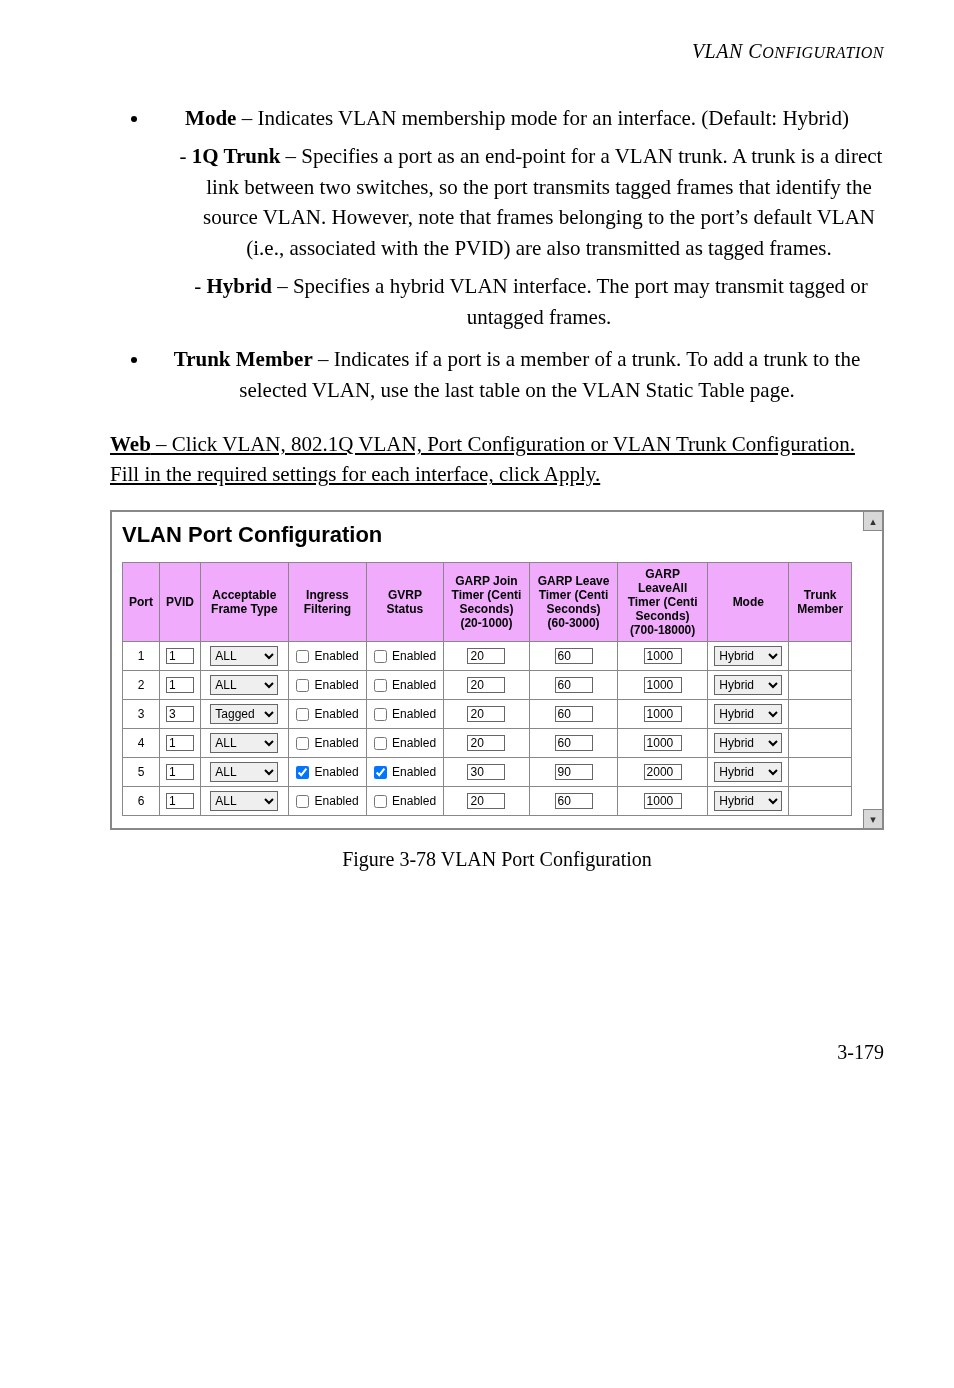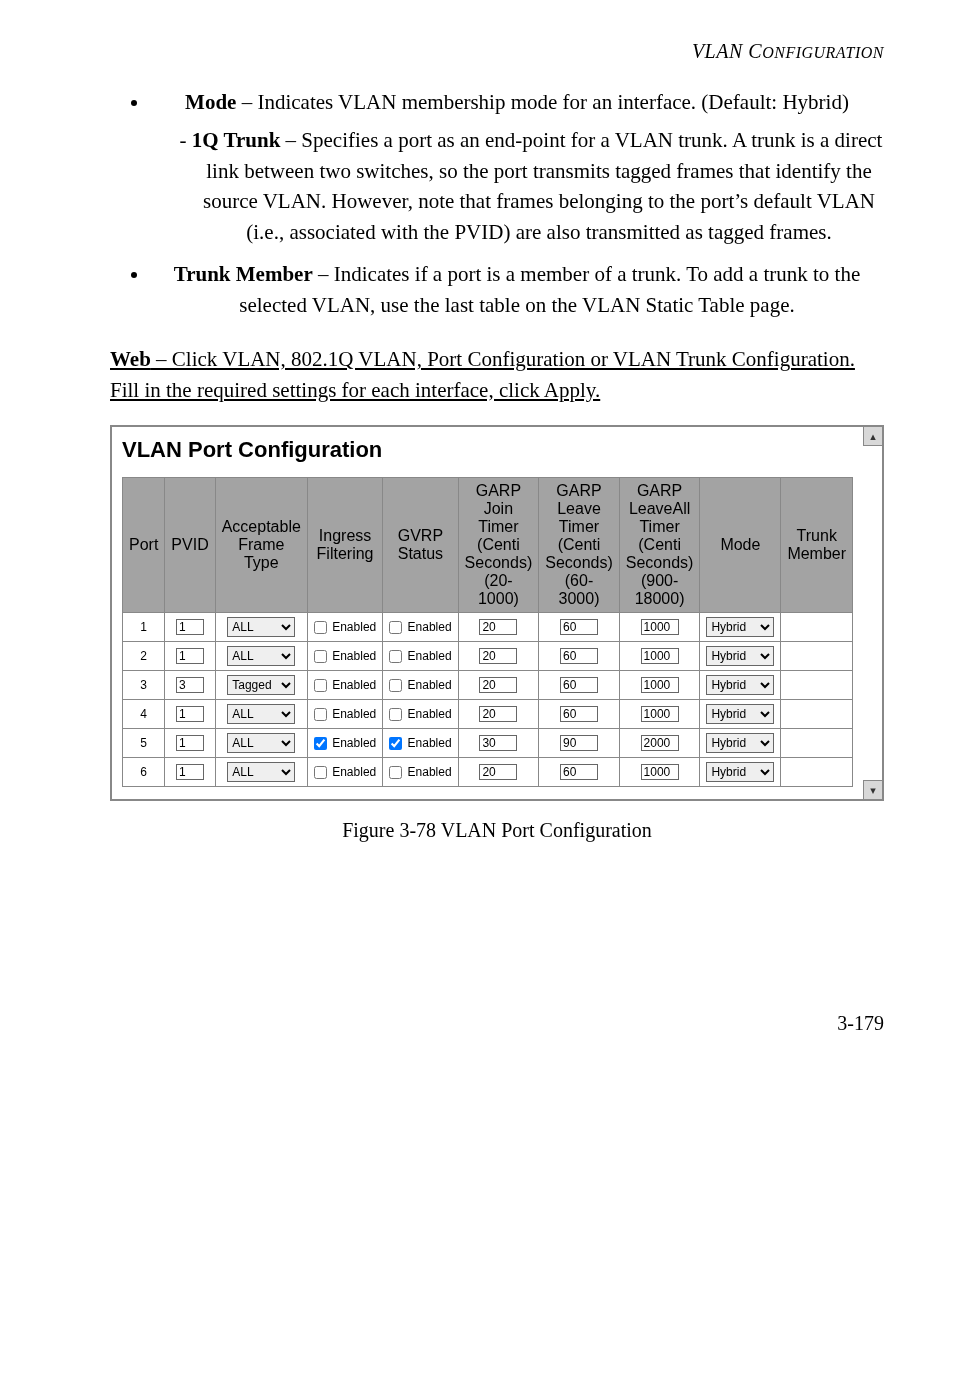--- a/index.html
+++ b/index.html
@@ -12,21 +12,21 @@
   }
   .page {
     padding: 40px 70px 40px 110px;
     box-sizing: border-box;
   }
   .running-header {
     text-align: right;
     font-style: italic;
     font-size: 20px;
     letter-spacing: 0.5px;
-    margin-bottom: 24px;
+    margin-bottom: 40px;
     font-family: Garamond, Georgia, serif;
   }
   .running-header .sc {
     font-variant: small-caps;
     font-style: italic;
     font-size: 16px;
   }
   ul.top {
     list-style: disc;
     padding-left: 40px;
@@ -103,23 +103,23 @@
     font-size: 12px;
     font-family: Arial, Helvetica, sans-serif;
   }
   table.cfg th, table.cfg td {
     border: 1px solid #888;
     padding: 4px 6px;
     text-align: center;
     vertical-align: middle;
   }
   table.cfg th {
-    font-weight: normal;
-    font-size: 16px;
-    background: #a3a3a3;
+    font-weight: bold;
+    font-size: 12px;
+    background: #f0abfc;
   }
   .txt {
     width: 38px;
     height: 16px;
     font-size: 12px;
     font-family: Arial, sans-serif;
     padding: 1px 2px;
     box-sizing: border-box;
     border: 1px solid #666;
     background: #fff;
@@ -161,20 +161,23 @@
   <div class="running-header">
     <span>VLAN C</span><span class="sc">ONFIGURATION</span>
   </div>
 
   <ul class="top">
     <li>
       <span class="bold">Mode</span><span> – Indicates VLAN membership mode for an interface. (Default: Hybrid)</span>
       <ul class="sub">
         <li>
           <span class="bold">1Q Trunk</span><span> – Specifies a port as an end-point for a VLAN trunk. A trunk is a direct link between two switches, so the port transmits tagged frames that identify the source VLAN. However, note that frames belonging to the port’s default VLAN (i.e., associated with the PVID) are also transmitted as tagged frames.</span>
+        </li>
+        <li>
+          <span class="bold">Hybrid</span><span> – Specifies a hybrid VLAN interface. The port may transmit tagged or untagged frames.</span>
         </li>
       </ul>
     </li>
     <li>
       <span class="bold">Trunk Member</span><span> – Indicates if a port is a member of a trunk. To add a trunk to the selected VLAN, use the last table on the VLAN Static Table page.</span>
     </li>
   </ul>
 
   <p class="para">
     <span class="bold">Web</span><span> – Click VLAN, 802.1Q VLAN, Port Configuration or VLAN Trunk Configuration. Fill in the required settings for each interface, click Apply.</span>
@@ -187,21 +190,21 @@
     <table class="cfg">
       <thead>
         <tr>
           <th>Port</th>
           <th>PVID</th>
           <th>Acceptable Frame Type</th>
           <th>Ingress Filtering</th>
           <th>GVRP Status</th>
           <th>GARP Join Timer (Centi Seconds) (20-1000)</th>
           <th>GARP Leave Timer (Centi Seconds) (60-3000)</th>
-          <th>GARP LeaveAll Timer (Centi Seconds) (900-18000)</th>
+          <th>GARP LeaveAll Timer (Centi Seconds) (700-18000)</th>
           <th>Mode</th>
           <th>Trunk Member</th>
         </tr>
       </thead>
       <tbody>
           <tr>
             <td>1</td>
             <td><input type="text" class="txt" value="1" style="width: 28px;"></td>
             <td><select class="sel"><option>ALL</option></select></td>
             <td class="chk-cell"><input type="checkbox" style=""><span> Enabled</span></td>

